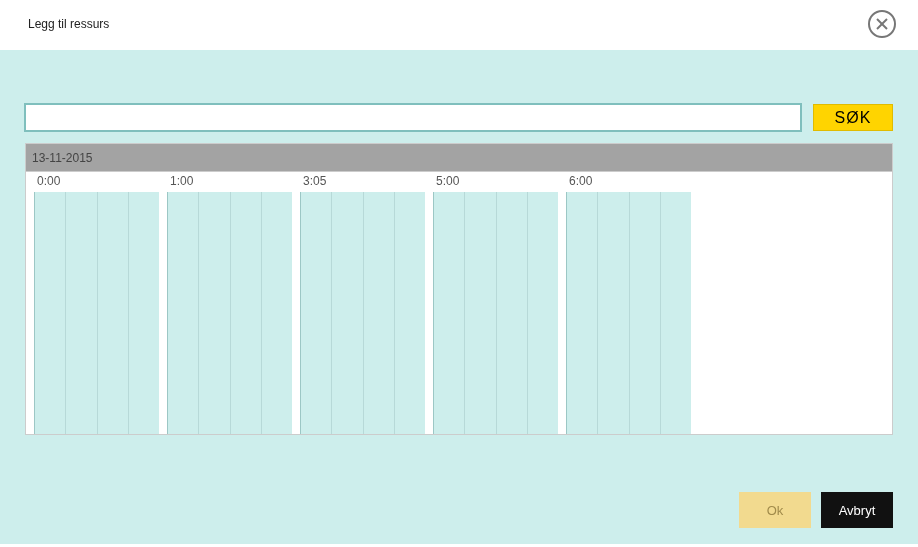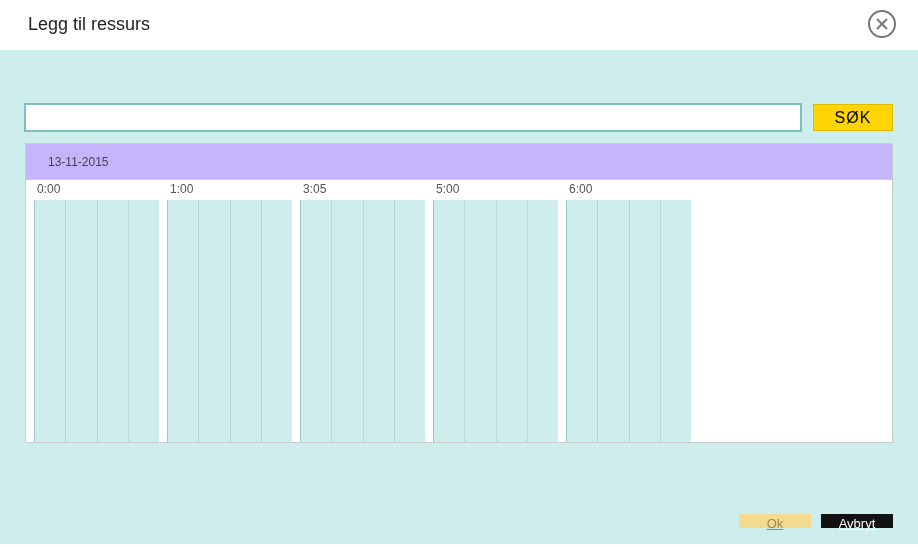--- a/index.html
+++ b/index.html
@@ -10,21 +10,21 @@
     background: #fff;
     overflow: hidden;
   }
   .header {
     display: flex;
     align-items: center;
     justify-content: space-between;
     padding: 10px 22px 12px 28px;
   }
   .title {
-    font-size: 18px;
+    font-size: 12px;
     color: #222;
   }
   .close-btn {
     width: 28px; height: 28px;
     border: 2px solid #777;
     border-radius: 50%;
     display: flex; align-items: center; justify-content: center;
     cursor: pointer;
     color: #666;
   }
@@ -60,27 +60,27 @@
     letter-spacing: 1px;
     cursor: pointer;
   }
   .timeline-wrap {
     border: 1px solid #ccc;
     background: #fff;
     display: flex;
     flex-direction: column;
   }
   .date-bar {
-    height: 36px;
+    height: 28px;
     border-bottom: 1px solid #ccc;
-    padding-left: 22px;
+    padding-left: 6px;
     font-size: 12px;
     color: #444;
     display: flex; align-items: center;
-    background: #c4b5fd;
+    background: #a3a3a3;
   }
   .scroll-area {
     overflow-x: scroll;
     overflow-y: hidden;
   }
   .scroll-area::-webkit-scrollbar { height: 10px; background: #fff; }
   .scroll-area::-webkit-scrollbar-thumb { background: #d0d0d0; }
   .scroll-area::-webkit-scrollbar-button { width: 10px; background: #f4f4f4; }
   .timeline {
     display: flex;
@@ -115,26 +115,25 @@
   }
   .tick.major { border-left: 1px solid #9cc7c5; }
   .footer {
     margin-top: auto;
     display: flex;
     justify-content: flex-end;
     gap: 10px;
     padding-top: 20px;
   }
   .btn {
-    height: 14px;
+    height: 36px;
     min-width: 72px;
     font-size: 13px;
     border: 1px solid transparent;
     cursor: pointer;
-    text-decoration: underline;
   }
   .btn-ok {
     background: #f2da8f;
     color: #a08a4a;
   }
   .btn-cancel {
     background: #111;
     color: #fff;
   }
 </style>

